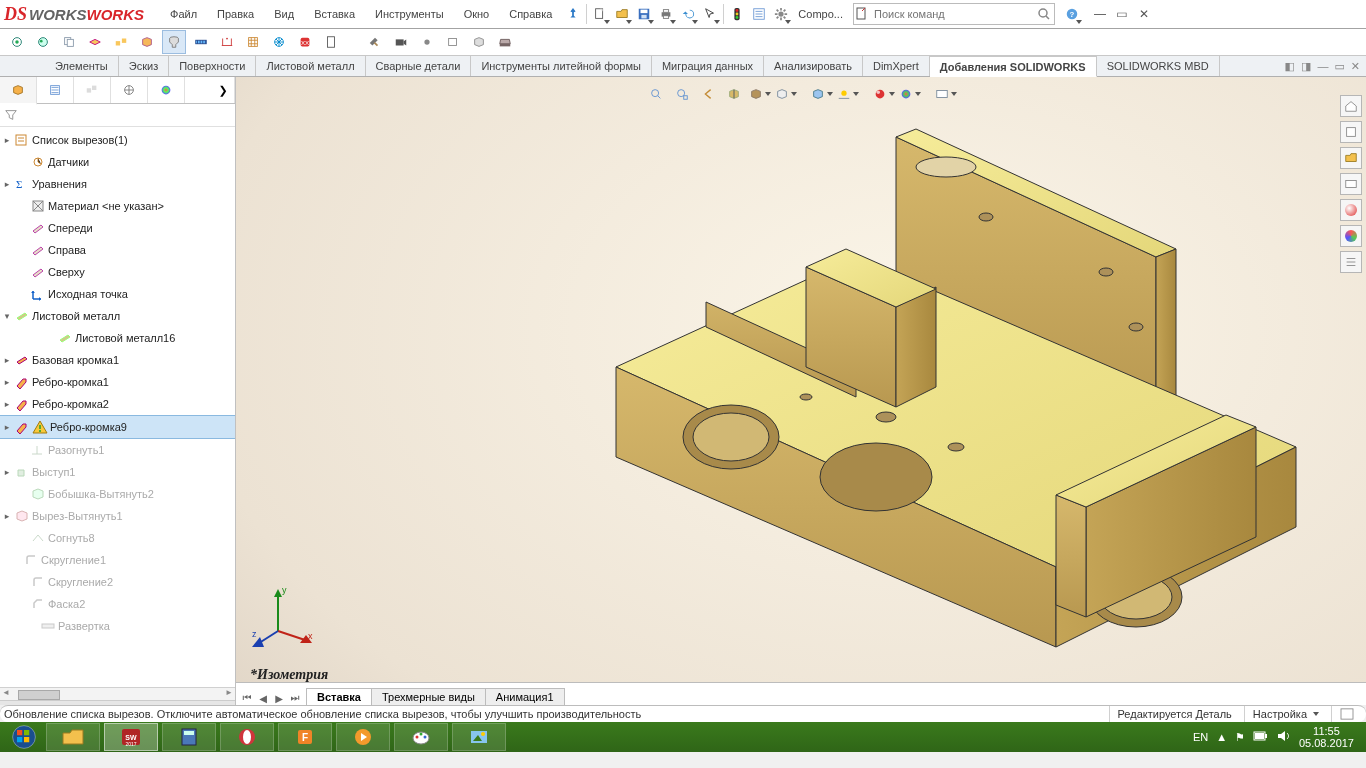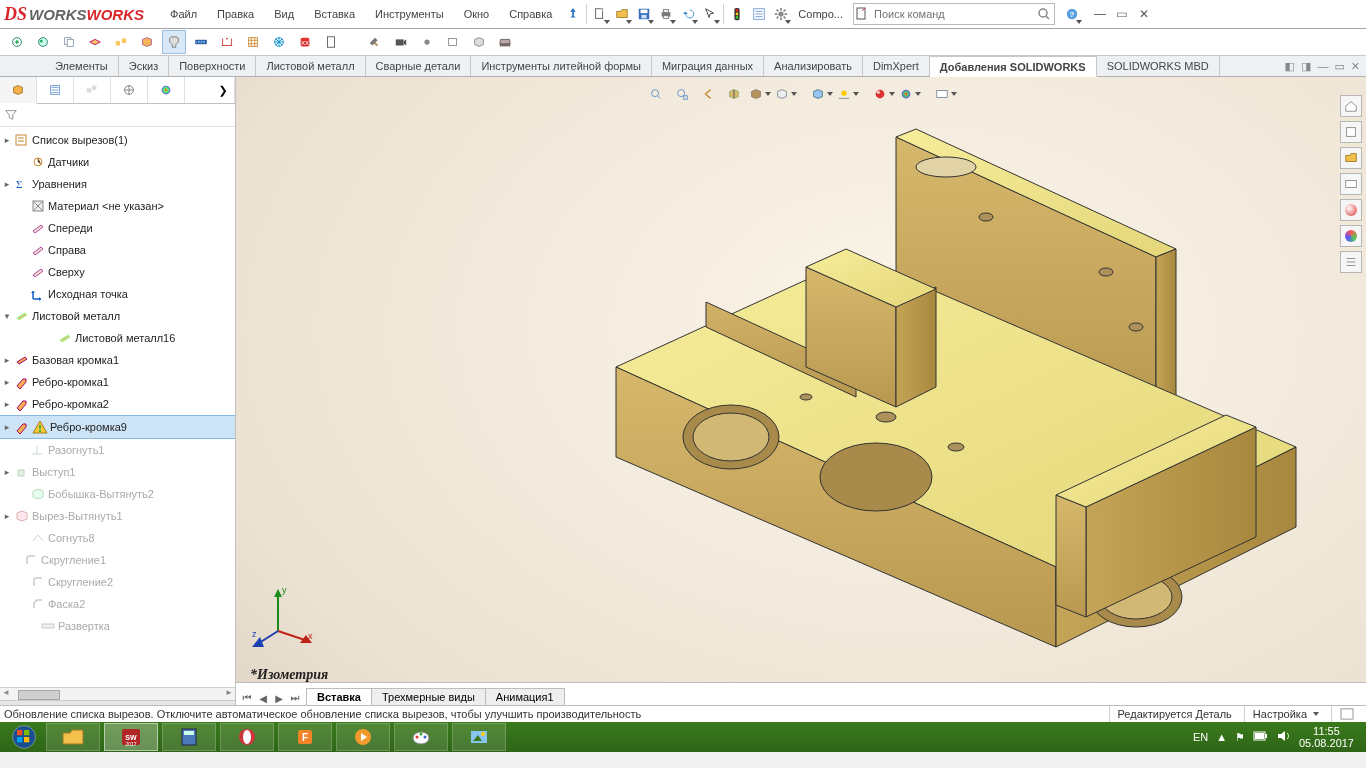--- a/index.html
+++ b/index.html
@@ -100,21 +100,21 @@
   position:absolute; bottom:0; left:0; right:0;
   display:flex; align-items:flex-end; height:22px;
   background:#fff; border-top:1px solid #bcbcbc;
 }
 .btm-nav { display:flex; padding:0 4px; gap:2px;}
 .btm-nav span { width:14px; height:14px; display:flex; align-items:center; justify-content:center; color:#666; font-size:10px; cursor:default;}
 .btab { border:1px solid #bcbcbc; border-bottom:none; padding:2px 10px; background:#eee; margin-right:-1px; font-size:11px; cursor:default;}
 .btab.active { background:#fff; font-weight:bold;}
 
 
-.statusbar { height:16px; background:#fff; border-top:1px solid #bcbcbc; display:flex; align-items:center; font-size:11px; color:#333; padding:0 4px; gap:4px;}
+.statusbar { height:16px; background:#fff; border-top:1px solid #bcbcbc; display:flex; align-items:center; font-size:11px; color:#333; padding:0 4px; gap:4px;border-radius:8px;}
 .status-fill{flex:1 1 auto;}
 .status-cell { border-left:1px solid #d0d0d0; padding:0 8px; height:100%; display:flex; align-items:center;}
 .status-cell .drop { margin-left:6px; border-left:3px solid transparent; border-right:3px solid transparent; border-top:4px solid #555;}
 
 
 .taskbar { height:30px; background:linear-gradient(#3a7a1c,#2f6517); display:flex; align-items:center; padding:0 4px; gap:2px;}
 .startbtn { width:40px; height:28px; display:flex; align-items:center; justify-content:center;}
 .task { width:52px; height:26px; border:1px solid rgba(255,255,255,.2); background:rgba(255,255,255,.12); display:flex; align-items:center; justify-content:center; margin-right:2px;}
 .task.active { background:rgba(255,255,255,.28); border-color:rgba(255,255,255,.5);}
 .tray { margin-left:auto; display:flex; align-items:center; gap:8px; color:#fff; font-size:11px; padding-right:8px;}

